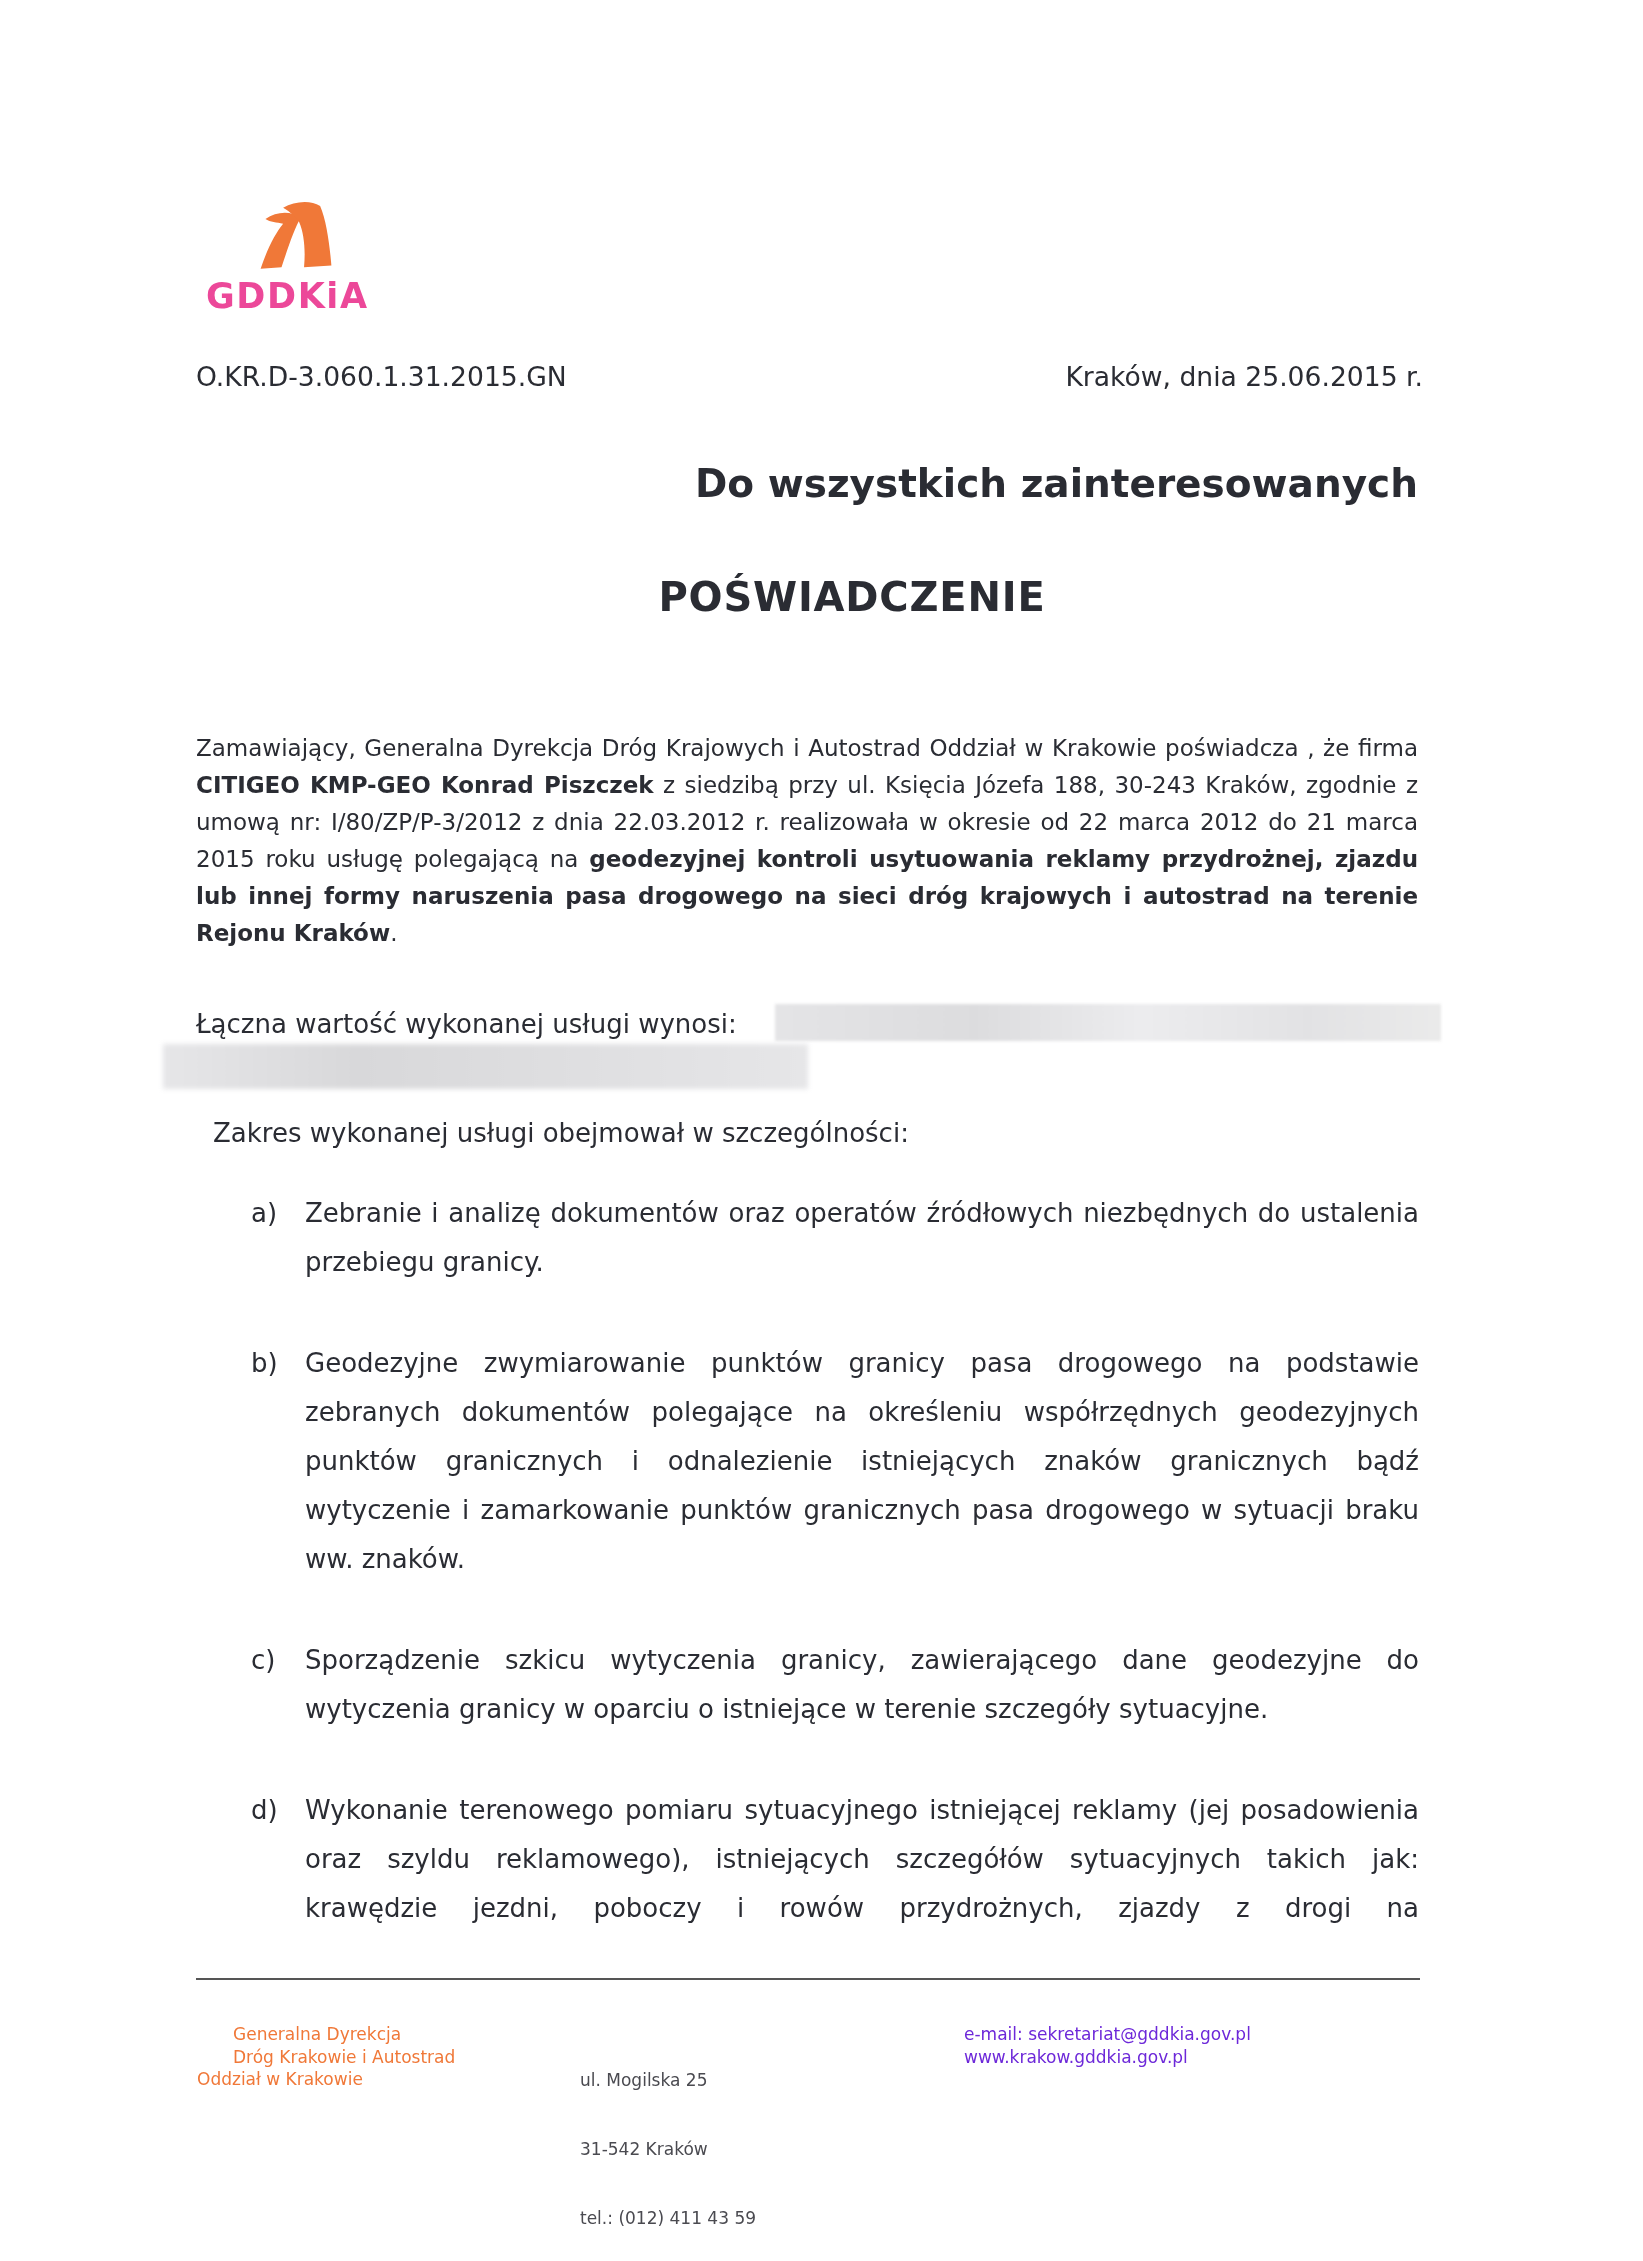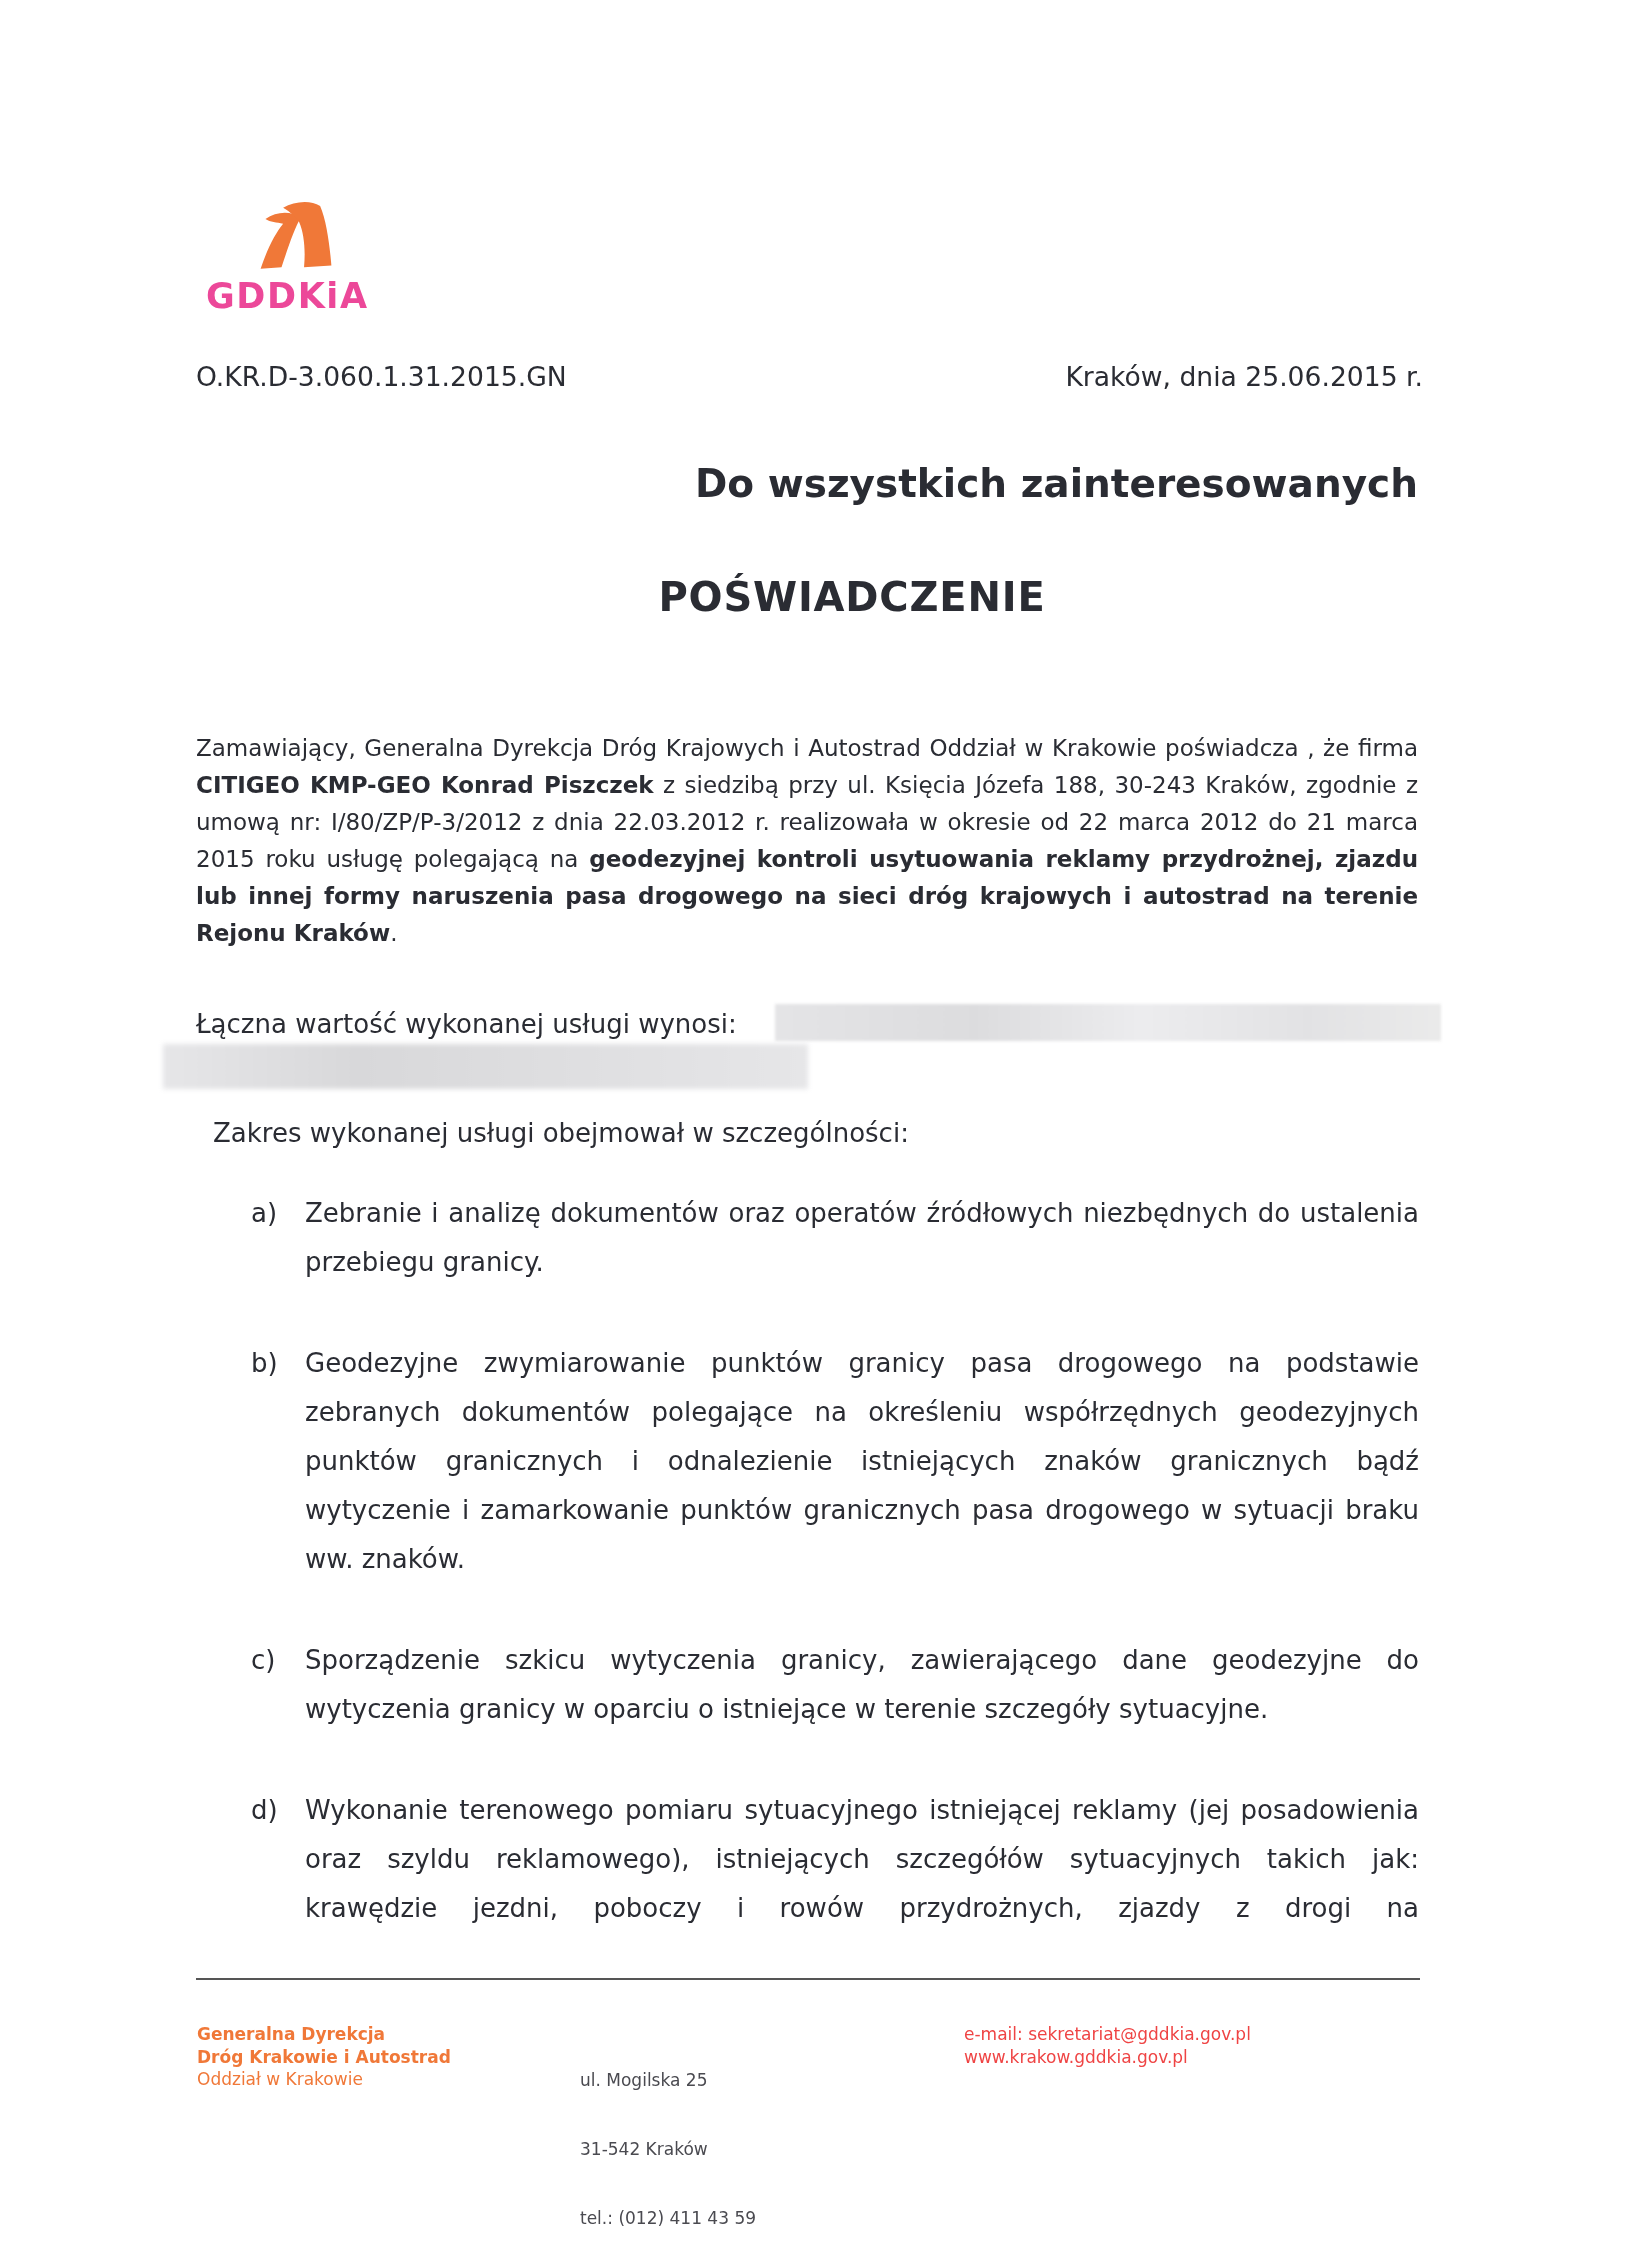--- a/index.html
+++ b/index.html
@@ -19,23 +19,23 @@
   .value-line { left:196px; top:1006px; font-size:26px; line-height:37px; }
   .blur1 { left:775px; top:1004px; width:666px; height:37px; background:linear-gradient(90deg,#e4e4e6,#dcdcde 30%,#ececee 55%,#e2e2e4 80%,#eaeaea); filter:blur(1.6px); }
   .blur2 { left:163px; top:1044px; width:645px; height:45px; background:linear-gradient(90deg,#e6e6e8,#d8d8da 30%,#dedee0 60%,#e6e6e8); filter:blur(2.4px); }
   .scope { left:213px; top:1115px; font-size:26px; line-height:37px; }
   .list { left:251px; width:1168px; top:1189px; font-size:26px; }
   .li { display:flex; margin-bottom:52px; }
   .li-label { width:54px; flex:none; line-height:49px; }
   .li-text { flex:1; line-height:49px; text-align:justify; text-align-last:left; }
   .footer-rule { left:196px; top:1978px; width:1224px; height:1.6px; background:#555; }
   .f-org { left:197px; top:2023px; font-size:17px; line-height:22.6px; color:#f07838; }
-  .f-org .b { font-weight:bold; }
+  .f-org .b { font-weight:normal;margin-left:36px; }
   .f-addr { left:580px; top:2023px; font-size:17px; line-height:23px; color:#4a4a50; white-space:pre; }
-  .f-contact { left:964px; top:2023px; font-size:17px; line-height:23px; color:#ef4444; }
+  .f-contact { left:964px; top:2023px; font-size:17px; line-height:23px; color:#6d28d9; }
 </style>
 </head>
 <body>
 
 <div class="abs logo-icon">
   <svg width="74" height="68" viewBox="0 0 92 84">
     <path d="M8,22 C22,12 40,12 52,20 C44,34 36,58 28,82 L2,84 C10,60 20,40 30,28 C22,26 14,26 8,22 Z" fill="#f07838"></path>
     <path d="M30,8 C44,0 64,-2 76,6 C84,24 88,56 90,80 L56,82 C58,60 56,40 50,26 C46,20 40,14 30,8 Z" fill="#f07838"></path>
   </svg>
 </div>

